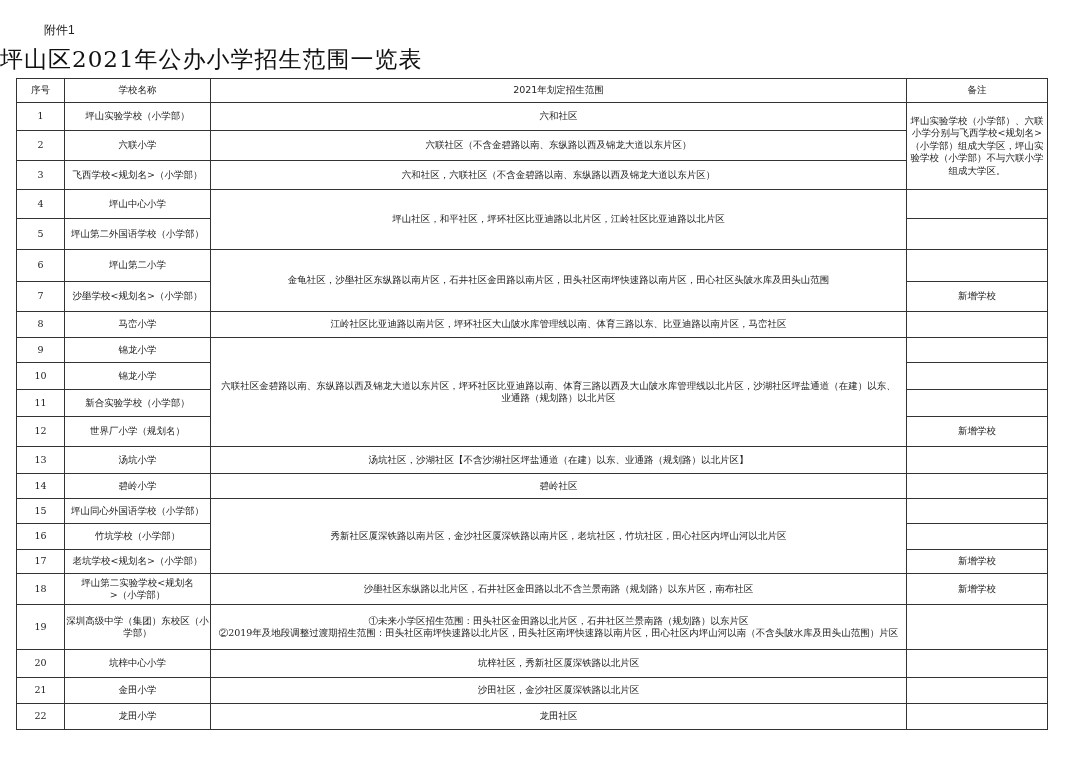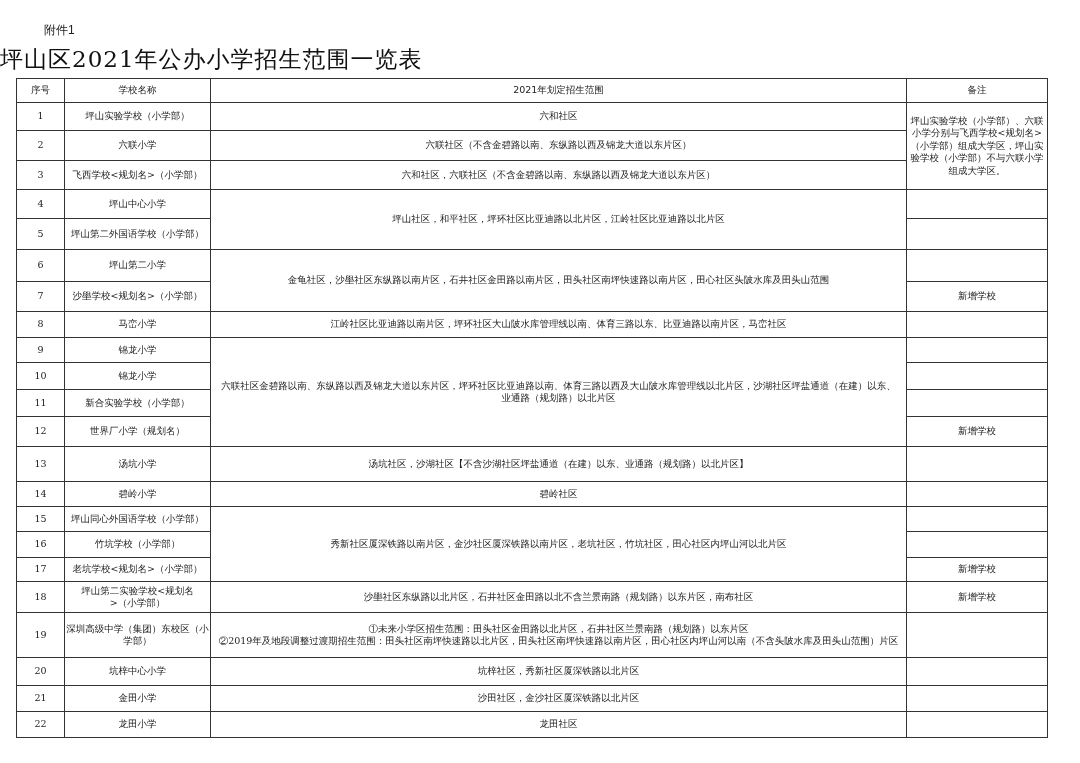--- a/index.html
+++ b/index.html
@@ -100,21 +100,21 @@
   <tr style="height:27px">
     <td>11</td>
     <td>新合实验学校（小学部）</td>
     <td></td>
   </tr>
   <tr style="height:30px">
     <td>12</td>
     <td>世界厂小学（规划名）</td>
     <td>新增学校</td>
   </tr>
-  <tr style="height:35px">
+  <tr style="height:27px">
     <td>13</td>
     <td>汤坑小学</td>
     <td>汤坑社区，沙湖社区【不含沙湖社区坪盐通道（在建）以东、业通路（规划路）以北片区】</td>
     <td></td>
   </tr>
   <tr style="height:25px">
     <td>14</td>
     <td>碧岭小学</td>
     <td>碧岭社区</td>
     <td></td>

